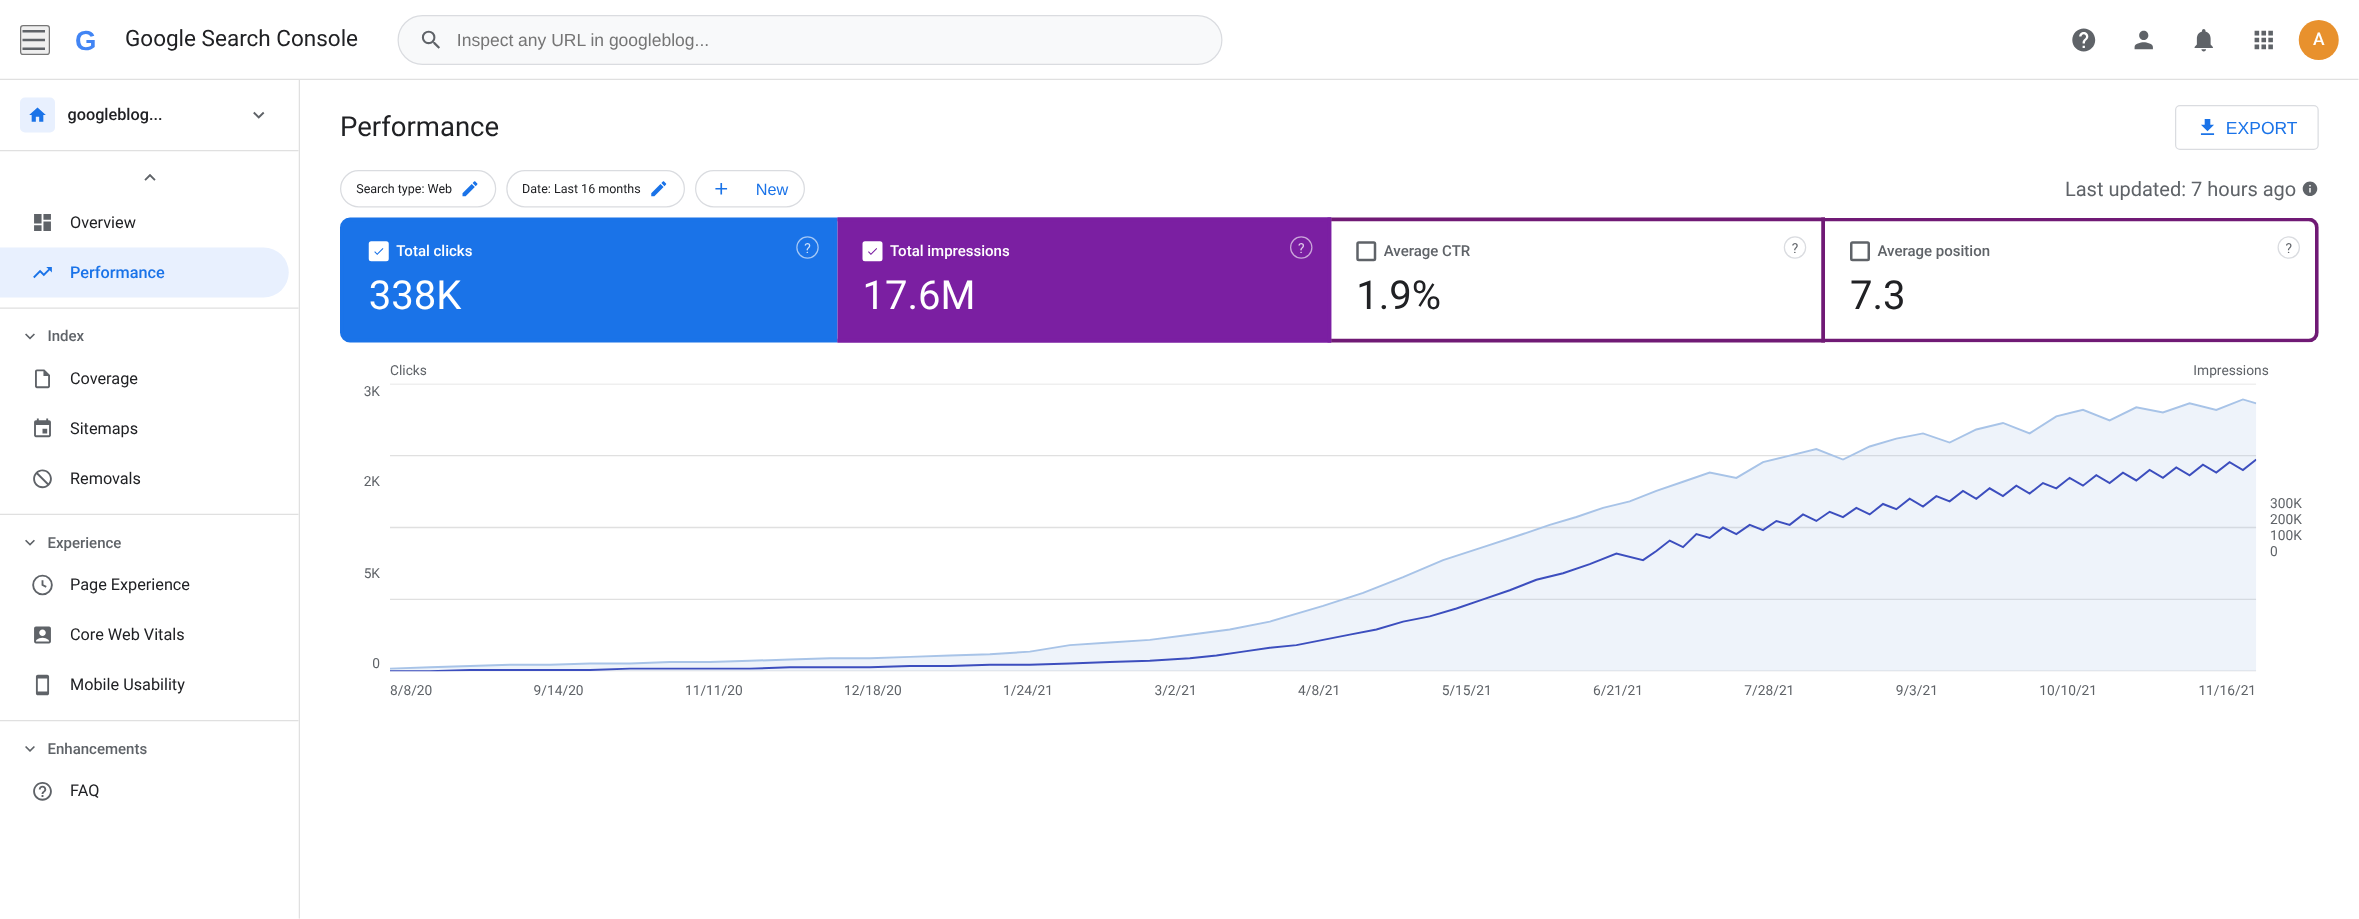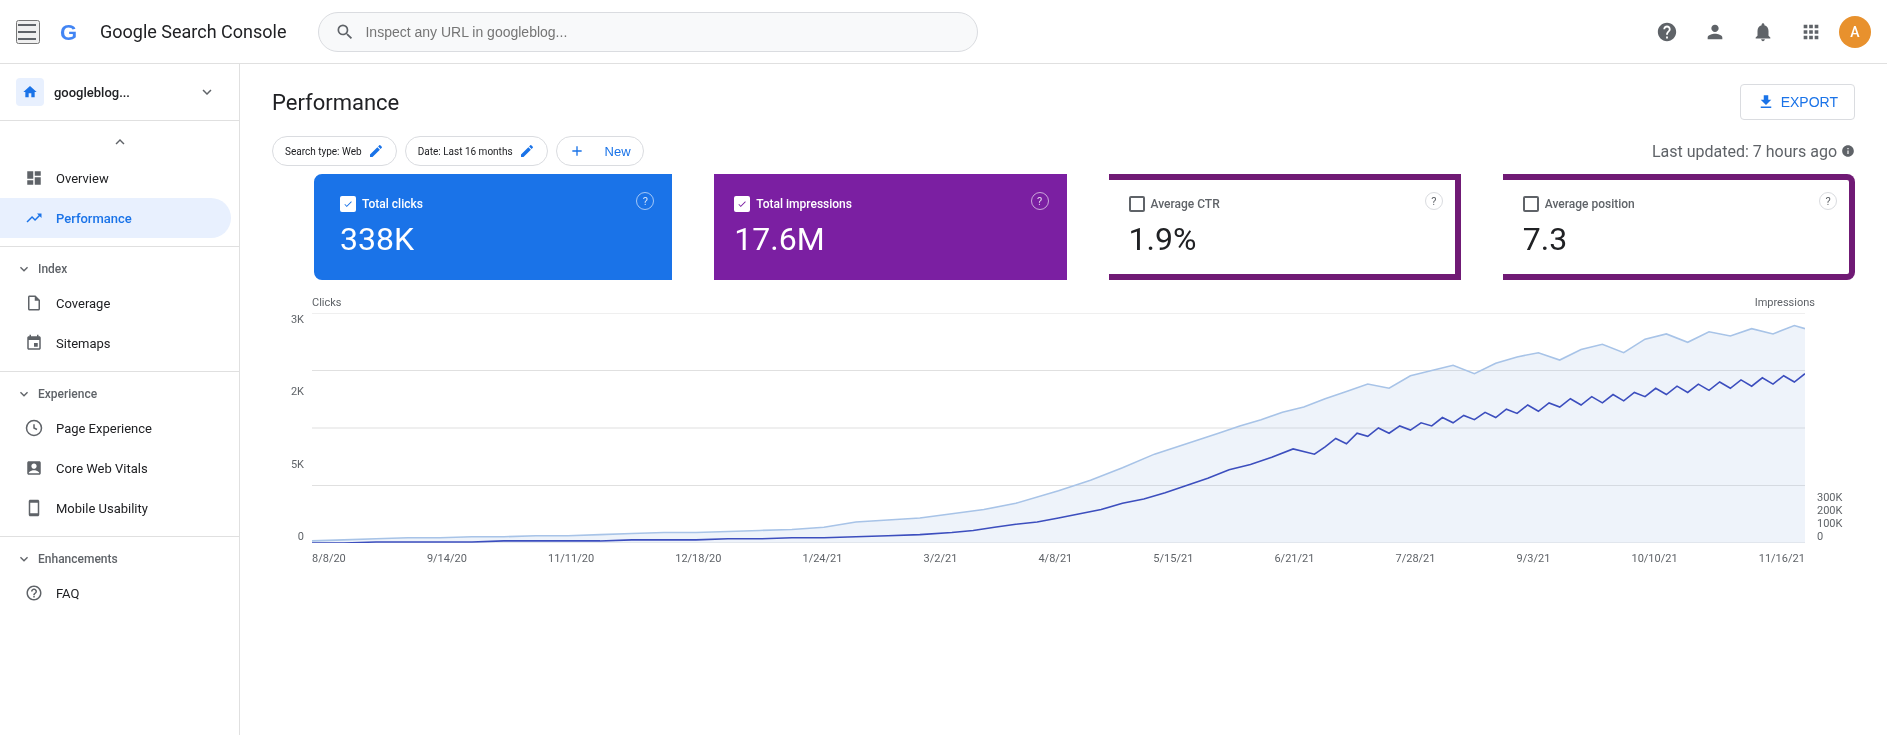--- a/index.html
+++ b/index.html
@@ -169,24 +169,23 @@
     
     .metrics-row {
       display: flex;
       padding: 0 32px;
       gap: 0;
       margin-bottom: 0;
     }
     .metric-card {
       flex: 1;
       padding: 16px 20px;
-      border: 6px solid #701a75;
+      border: 3px solid #701a75;
       cursor: pointer;
       position: relative;
-      margin-left: 42px;
     }
     .metric-card:first-child { border-radius: 8px 0 0 8px; }
     .metric-card:last-child { border-radius: 0 8px 8px 0; }
     .metric-card + .metric-card { border-left: none; }
     .metric-card.active-blue { background: #1a73e8; border-color: #1a73e8; }
     .metric-card.active-purple { background: #7b1fa2; border-color: #7b1fa2; }
     .metric-header { display: flex; align-items: center; gap: 6px; margin-bottom: 8px; }
     .metric-checkbox {
       width: 16px; height: 16px; border: 2px solid #fff;
       border-radius: 2px; display: flex; align-items: center; justify-content: center;
@@ -211,21 +210,21 @@
       flex: 1;
       min-height: 260px;
       position: relative;
     }
     .chart-wrapper {
       width: 100%;
       height: 260px;
       position: relative;
     }
     .chart-y-left { position: absolute; left: 0; top: 0; bottom: 30px; width: 40px; display: flex; flex-direction: column; justify-content: space-between; align-items: flex-end; padding-right: 8px; }
-    .chart-y-right { position: absolute; right: 12px; top: 0; bottom: 30px; width: 50px; display: flex; flex-direction: column; justify-content: flex-end; align-items: flex-start; padding-left: 24px; }
+    .chart-y-right { position: absolute; right: 0; top: 0; bottom: 30px; width: 50px; display: flex; flex-direction: column; justify-content: center; align-items: flex-start; padding-left: 11px; }
     .axis-label { font-size: 11px; color: #5f6368; }
     .chart-svg-area { position: absolute; left: 40px; right: 50px; top: 0; bottom: 30px; }
     .chart-x-labels { position: absolute; left: 40px; right: 50px; bottom: 0; height: 30px; display: flex; justify-content: space-between; align-items: center; }
     .x-label { font-size: 11px; color: #5f6368; }
   </style>
 </head>
 <body>
 
 <div class="topbar">
   <button class="topbar-menu-icon" aria-label="Menu">
@@ -341,20 +340,28 @@
 
       <div class="sidebar-item">
         <span class="item-icon">
           <svg width="18" height="18" viewBox="0 0 24 24" fill="currentColor">
               <path d="M17 12h-5v5h5v-5zM16 1v2H8V1H6v2H5c-1.11 0-1.99.9-1.99 2L3 19c0 1.1.89 2 2 2h14c1.1 0 2-.9 2-2V5c0-1.1-.9-2-2-2h-1V1h-2zm3 18H5V8h14v11z"></path>
             </svg>
         </span>
         <span>Sitemaps</span>
       </div>
 
+      <div class="sidebar-item">
+        <span class="item-icon">
+          <svg width="18" height="18" viewBox="0 0 24 24" fill="currentColor">
+              <path d="M12 2C6.48 2 2 6.48 2 12s4.48 10 10 10 10-4.48 10-10S17.52 2 12 2zm0 18c-4.42 0-8-3.58-8-8 0-1.85.63-3.55 1.69-4.9L16.9 18.31C15.55 19.37 13.85 20 12 20zm6.31-3.1L7.1 5.69C8.45 4.63 10.15 4 12 4c4.42 0 8 3.58 8 8 0 1.85-.63 3.55-1.69 4.9z"></path>
+            </svg>
+        </span>
+        <span>Removals</span>
+      </div>
 
       <div class="sidebar-divider"></div>
 
       <div class="sidebar-section-header">
         <svg width="16" height="16" viewBox="0 0 24 24" fill="#5f6368">
             <path d="M16.59 8.59L12 13.17 7.41 8.59 6 10l6 6 6-6z"></path>
           </svg>
         <span>Experience</span>
       </div>
 

